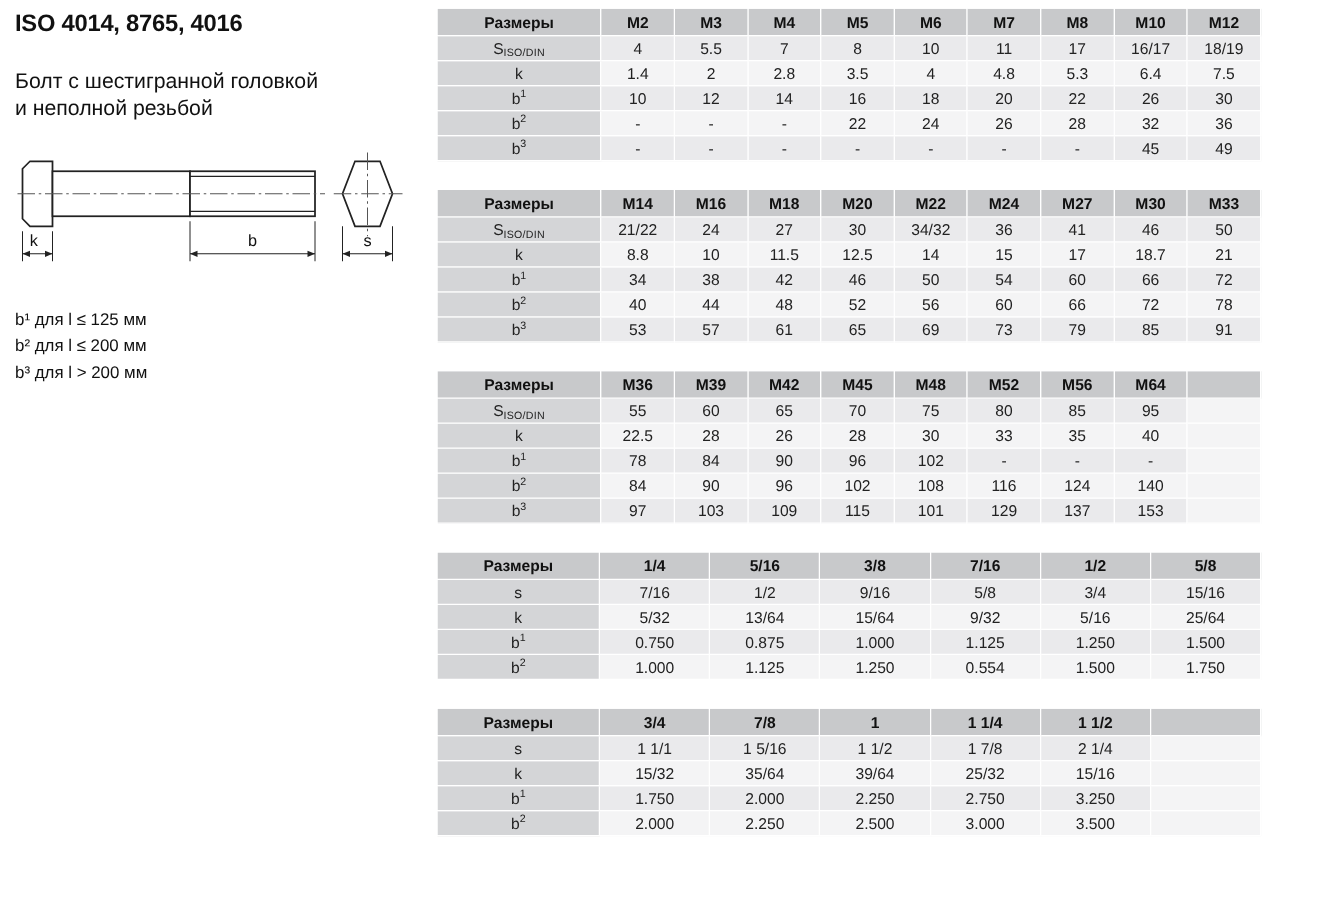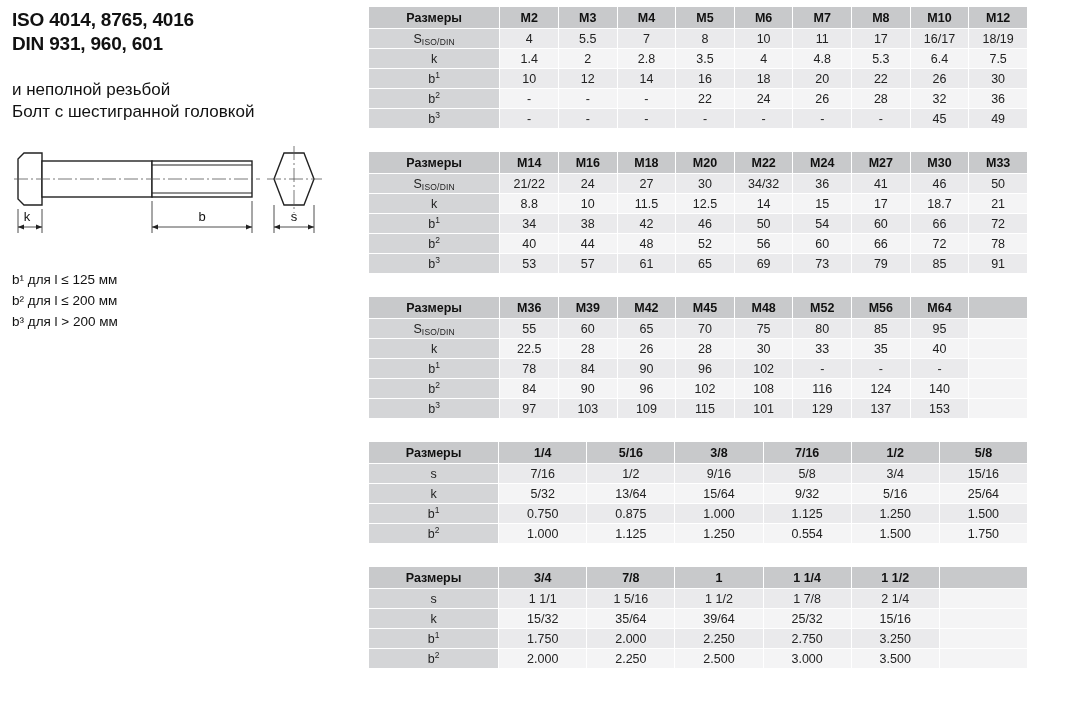--- a/index.html
+++ b/index.html
@@ -48,21 +48,21 @@
   .notes {
     margin-top: 28px;
     font-size: 13.5px;
     line-height: 1.58;
     color: #111;
   }
 
   
   .tables {
     position: absolute;
-    left: 368px;
+    left: 349px;
     top: 6px;
     width: 690px;
   }
   table.dim {
     border-collapse: collapse;
     table-layout: fixed;
     width: 660px;
     margin-bottom: 22px;
     font-size: 12.5px;
   }
@@ -111,26 +111,25 @@
   .blank { background: #f4f4f5 !important; }
 </style>
 </head>
 <body>
 
 <div class="page">
 
   <div class="left">
     <div class="title">
       <div>ISO 4014, 8765, 4016</div>
-      <div>DIN 931, 960, 601</div>
     </div>
 
     <div class="subtitle">
+      <div>Болт с шестигранной головкой</div>
       <div>и неполной резьбой</div>
-      <div>Болт с шестигранной головкой</div>
     </div>
 
     <div class="drawing">
       <svg width="320" height="100" viewBox="0 0 320 100">
 
         <polygon points="6,18 12,12 30,12 30,64 12,64 6,58" fill="#ffffff" stroke="#222" stroke-width="1.4"></polygon>
 
         <rect x="30" y="20" width="110" height="36" fill="#ffffff" stroke="#222" stroke-width="1.4"></rect>
 
         <rect x="140" y="20" width="100" height="36" fill="#ffffff" stroke="#222" stroke-width="1.4"></rect>

